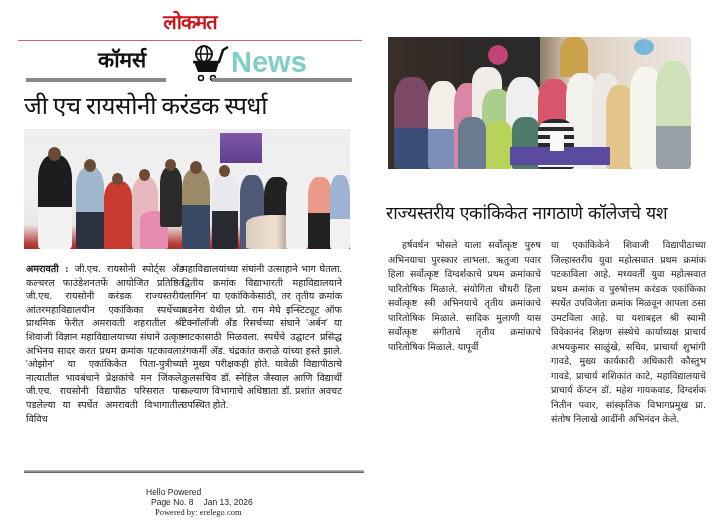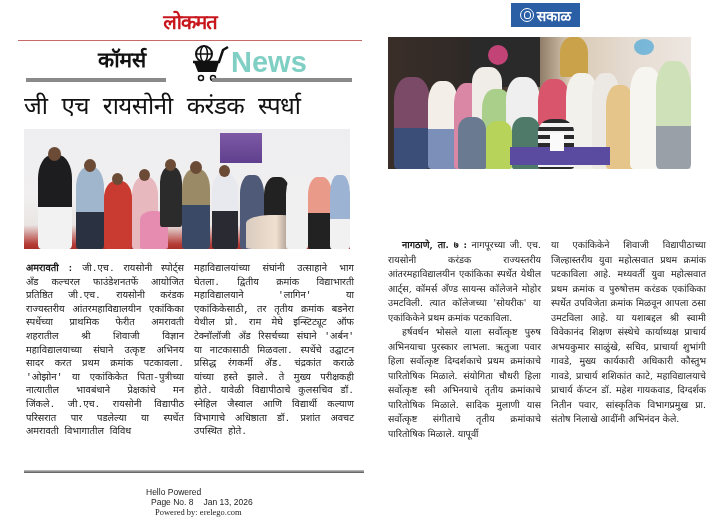--- a/index.html
+++ b/index.html
@@ -14,33 +14,33 @@
   .lokmat-rule { position: absolute; left: 0; top: 40px; width: 344px; height: 1px; background: #c86a6a; }
   .section-head { position: absolute; left: 0; top: 44px; width: 344px; height: 36px; }
   .section-word { position: absolute; left: 80px; top: 1px; font-family: "DejaVu Sans", sans-serif;
     font-weight: bold; font-size: 21px; color: #111; }
   .cart-icon { position: absolute; left: 172px; top: 0px; width: 40px; height: 38px; }
   .news-word { position: absolute; left: 213px; top: 2px; font-family: "Liberation Sans", sans-serif;
     font-weight: bold; font-size: 29px; color: #7fcfc4; }
   .section-bar-left { position: absolute; left: 8px; top: 34px; width: 140px; height: 4px; background: #8a8a8a; }
   .section-bar-right { position: absolute; left: 194px; top: 34px; width: 140px; height: 4px; background: #8a8a8a; }
   .lokmat-headline { position: absolute; left: 6px; top: 88px; width: 340px;
-    font-family: Liberation Mono, monospace; font-size: 24px; font-weight: normal; color: #111; letter-spacing: -0.5px; }
+    font-family: Liberation Serif, serif; font-size: 24px; font-weight: normal; color: #111; letter-spacing: -0.5px; }
 
   .photo { position: absolute; overflow: hidden; }
   .photo-left { left: 6px; top: 129px; width: 326px; height: 120px;
     background: linear-gradient(180deg, #eeeef0 0%, #f1eff0 55%, #e9e5e3 80%, #b53b36 96%, #a8302b 100%); }
   .poster { position: absolute; background: linear-gradient(180deg,#7e5aa6,#5f3f8e); }
   .person { position: absolute; border-radius: 40% 40% 10% 10% / 25% 25% 5% 5%; }
   .head { position: absolute; border-radius: 50%; background: #6b4a36; }
 
-  .lokmat-body { position: absolute; top: 262px; font-family: Liberation Mono, monospace;
+  .lokmat-body { position: absolute; top: 262px; font-family: Liberation Serif, serif;
     font-size: 9.6px; line-height: 13.6px; color: #1a1a1a; text-align: justify; }
   .lokmat-col1 { left: 8px; width: 158px; }
-  .lokmat-col2 { left: 176px; width: 160px; }
+  .lokmat-col2 { left: 164px; width: 160px; }
   .dateline { font-weight: bold; }
   .lokmat-bottom-rule { position: absolute; left: 6px; top: 470px; width: 340px; height: 3px;
     background: linear-gradient(180deg,#c8c8c8,#555); }
   .footer { position: absolute; left: 128px; top: 487px; font-family: "Liberation Sans", sans-serif;
     font-size: 8.5px; line-height: 10px; color: #222; }
   .footer div:nth-child(2) { padding-left: 5px; }
   .footer div:nth-child(3) { padding-left: 9px; font-family: Liberation Serif, serif; }
   .footer .gap { display: inline-block; width: 10px; }
 
   
@@ -128,24 +128,20 @@
   <div class="footer">
     <div>Hello Powered</div>
     <div>
       <span>Page No. 8</span><span class="gap"></span><span>Jan 13, 2026</span>
     </div>
     <div>Powered by: erelego.com</div>
   </div>
 </div>
 
 <div class="sakal">
-  <div class="sakal-masthead">
-    <span class="sakal-logo-icon"></span>
-    <span class="sakal-name">सकाळ</span>
-  </div>
 
   <div class="photo photo-right">
     <div style="position:absolute;left:82px;top:0;width:70px;height:50px;background:#2a2a2a;"></div>
     <div style="position:absolute;left:100px;top:8px;width:20px;height:20px;border-radius:50%;background:#e84a8a;opacity:.8;"></div>
     <div style="position:absolute;left:172px;top:0;width:28px;height:40px;border-radius:40% 40% 10% 10%;background:#c9a24a;"></div>
     <div style="position:absolute;left:246px;top:2px;width:20px;height:16px;border-radius:50%;background:#4aa6d8;opacity:.7;"></div>
 
     <div class="person" style="left:6px;top:40px;width:36px;height:92px;background:linear-gradient(180deg,#7a4a66 0 55%,#3b4e78 55%);"></div>
     <div class="person" style="left:40px;top:44px;width:30px;height:88px;background:linear-gradient(180deg,#f3efe8 0 55%,#7b8fb8 55%);"></div>
     <div class="person" style="left:66px;top:46px;width:28px;height:86px;background:#d987a4;"></div>
@@ -159,21 +155,21 @@
     <div class="person" style="left:242px;top:30px;width:32px;height:102px;background:#f6f5f0;"></div>
     <div class="person" style="left:268px;top:24px;width:35px;height:108px;background:linear-gradient(180deg,#cfe1b8 0 60%,#9aa0a8 60%);"></div>
     <div class="person" style="left:70px;top:80px;width:28px;height:52px;background:#6a7a90;"></div>
     <div class="person" style="left:98px;top:84px;width:26px;height:48px;background:#b7d35a;"></div>
     <div class="person" style="left:124px;top:80px;width:28px;height:52px;background:#4f7a6a;"></div>
     <div class="person" style="left:150px;top:82px;width:36px;height:50px;background:repeating-linear-gradient(180deg,#2a2a2a 0 4px,#f2f2f2 4px 8px);"></div>
     <div style="position:absolute;left:122px;top:110px;width:100px;height:18px;background:#5a4aa0;"></div>
     <div style="position:absolute;left:162px;top:96px;width:14px;height:18px;background:#fafafa;"></div>
   </div>
 
+  <div class="sakal-headline">राज्यस्तरीय एकांकिकेत नागठाणे कॉलेजचे यश</div>
 
   <div class="sakal-body sakal-col1">
-    <p><span class="dateline">नागठाणे, ता. ७ :</span> <span>नागपूरच्या जी. एच. रायसोनी करंडक राज्यस्तरीय आंतरमहाविद्यालयीन एकांकिका स्पर्धेत येथील आर्ट्स, कॉमर्स अँण्ड सायन्स कॉलेजने मोहोर उमटविली. त्यात कॉलेजच्या 'सोयरीक' या एकांकिकेने प्रथम क्रमांक पटकाविला.</span></p>
     <p>हर्षवर्धन भोसले याला सर्वोत्कृष्ट पुरुष अभिनयाचा पुरस्कार लाभला. ऋतुजा पवार हिला सर्वोत्कृष्ट दिग्दर्शकाचे प्रथम क्रमांकाचे पारितोषिक मिळाले. संयोगिता चौधरी हिला सर्वोत्कृष्ट स्त्री अभिनयाचे तृतीय क्रमांकाचे पारितोषिक मिळाले. सादिक मुलाणी यास सर्वोत्कृष्ट संगीताचे तृतीय क्रमांकाचे पारितोषिक मिळाले. यापूर्वी</p>
   </div>
   <div class="sakal-body sakal-col2">
     <span>या एकांकिकेने शिवाजी विद्यापीठाच्या जिल्हास्तरीय युवा महोत्सवात प्रथम क्रमांक पटकाविला आहे. मध्यवर्ती युवा महोत्सवात प्रथम क्रमांक व पुरुषोत्तम करंडक एकांकिका स्पर्धेत उपविजेता क्रमांक मिळवून आपला ठसा उमटविला आहे. या यशाबद्दल श्री स्वामी विवेकानंद शिक्षण संस्थेचे कार्याध्यक्ष प्राचार्य अभयकुमार साळुंखे, सचिव, प्राचार्या शुभांगी गावडे, मुख्य कार्यकारी अधिकारी कौस्तुभ गावडे, प्राचार्य शशिकांत काटे, महाविद्यालयाचे प्राचार्य कॅप्टन डॉ. महेश गायकवाड, दिग्दर्शक नितीन पवार, सांस्कृतिक विभागप्रमुख प्रा. संतोष निलाखे आदींनी अभिनंदन केले.</span>
   </div>
 </div>
 
 </body></html>

